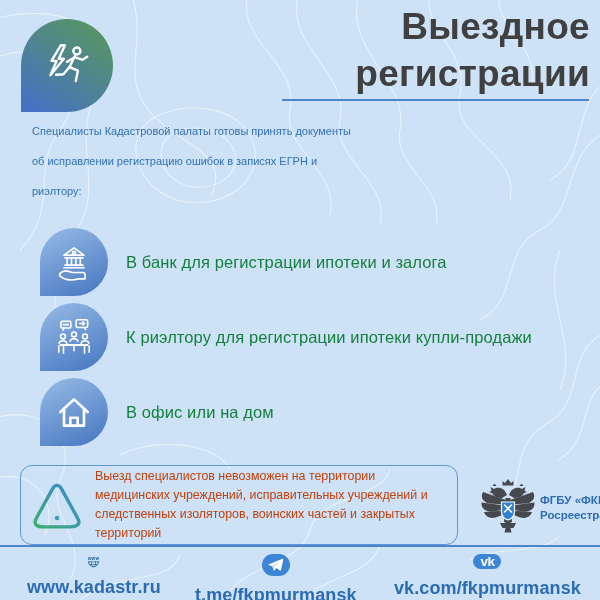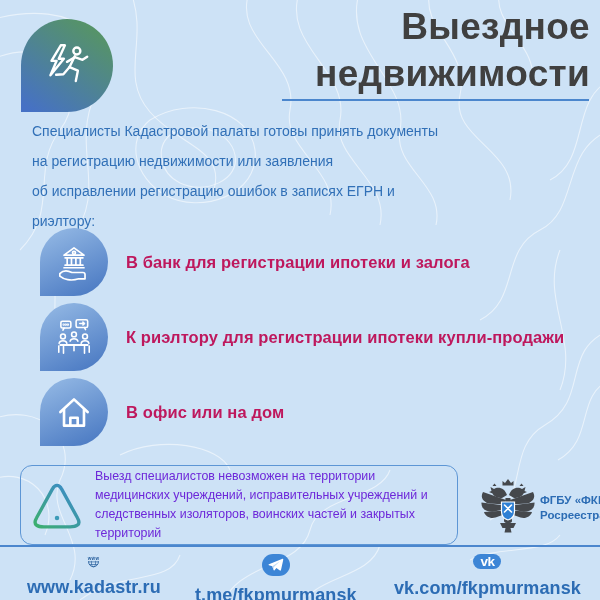--- a/index.html
+++ b/index.html
@@ -20,40 +20,40 @@
     display:flex; align-items:center; justify-content:center;
   }
   .title {
     right:10px; top:3px; text-align:right;
     font-size:37px; line-height:47px; font-weight:700;
     color:#404040; letter-spacing:.3px;
   }
   .title-rule { left:282px; top:99px; width:307px; height:2px; background:#4b86cd; }
 
   
-  .intro { left:32px; top:116px; color:#3170b7; font-size:14px; line-height:30px; font-weight:500; }
+  .intro { left:32px; top:116px; color:#3170b7; font-size:11px; line-height:30px; font-weight:500; }
 
   
   .services { left:40px; top:228px; }
   .service-row { display:flex; align-items:center; gap:18px; margin-bottom:7px; height:68px; }
   .drop-icon {
     width:68px; height:68px; flex:0 0 68px;
     border-radius:50% 50% 50% 0;
     background:linear-gradient(155deg,#93b8e4 5%,#4d7cc4 90%);
     display:flex; align-items:center; justify-content:center;
   }
-  .service-label { color:#be185d; font-size:16.5px; font-weight:700; letter-spacing:.1px; }
+  .service-label { color:#15803d; font-size:16.5px; font-weight:400; letter-spacing:.1px; }
 
   
   .notice {
     left:20px; top:465px; width:438px; height:80px;
     border:1.5px solid #5d96d5; border-radius:12px;
     display:flex; align-items:center; gap:10px; padding:8px 10px 8px 8px;
   }
-  .notice-text { width:352px; color:#6d28d9; font-size:12.4px; line-height:19px; font-weight:500; }
+  .notice-text { width:352px; color:#c2410c; font-size:12.4px; line-height:19px; font-weight:500; }
 
   
   .eagle { left:476px; top:476px; }
   .org-name { left:540px; top:493px; color:#2c6cb4; font-size:11.5px; font-weight:700; line-height:15px; }
 
   
   .footer-rule { left:0; top:545px; width:600px; height:2px; background:#4b86cd; }
   .footer-link { top:554px; height:44px; display:flex; align-items:center; gap:9px;flex-direction:column; }
   .footer-link .label { color:#2c6cb4; font-size:18px; font-weight:600; letter-spacing:.1px; }
   .fl-1 { left:27px; } .fl-2 { left:195px; } .fl-3 { left:394px; }
@@ -102,27 +102,26 @@
       <path d="M35.5 18.5 L30.5 29"></path>
       <path d="M35.5 19.5 L28 24"></path>
       <path d="M35.5 19.5 L43 22 L47.5 19"></path>
       <path d="M30.5 29 L38.5 32.5 L36.5 42.5"></path>
       <path d="M30.5 29 L24.5 36 L17.5 36.5"></path>
     </svg>
   </div>
 
   <div class="layer title">
     <div>Выездное</div>
-    <div>недвижимости</div>
+    <div>регистрации</div>
   </div>
   <div class="layer title-rule"></div>
 
   <div class="layer intro">
     <div>Специалисты Кадастровой палаты готовы принять документы</div>
-    <div>на регистрацию недвижимости или заявления</div>
     <div>об исправлении регистрацию ошибок в записях ЕГРН и</div>
     <div>риэлтору:</div>
   </div>
 
   <div class="layer services">
 
     <div class="service-row">
       <div class="drop-icon">
         <svg width="42" height="42" viewBox="0 0 40 40" fill="none" stroke="#ffffff" stroke-width="1.6" stroke-linecap="round" stroke-linejoin="round">
           <path d="M10.5 13.5 L20 6.5 L29.5 13.5 Z"></path>

